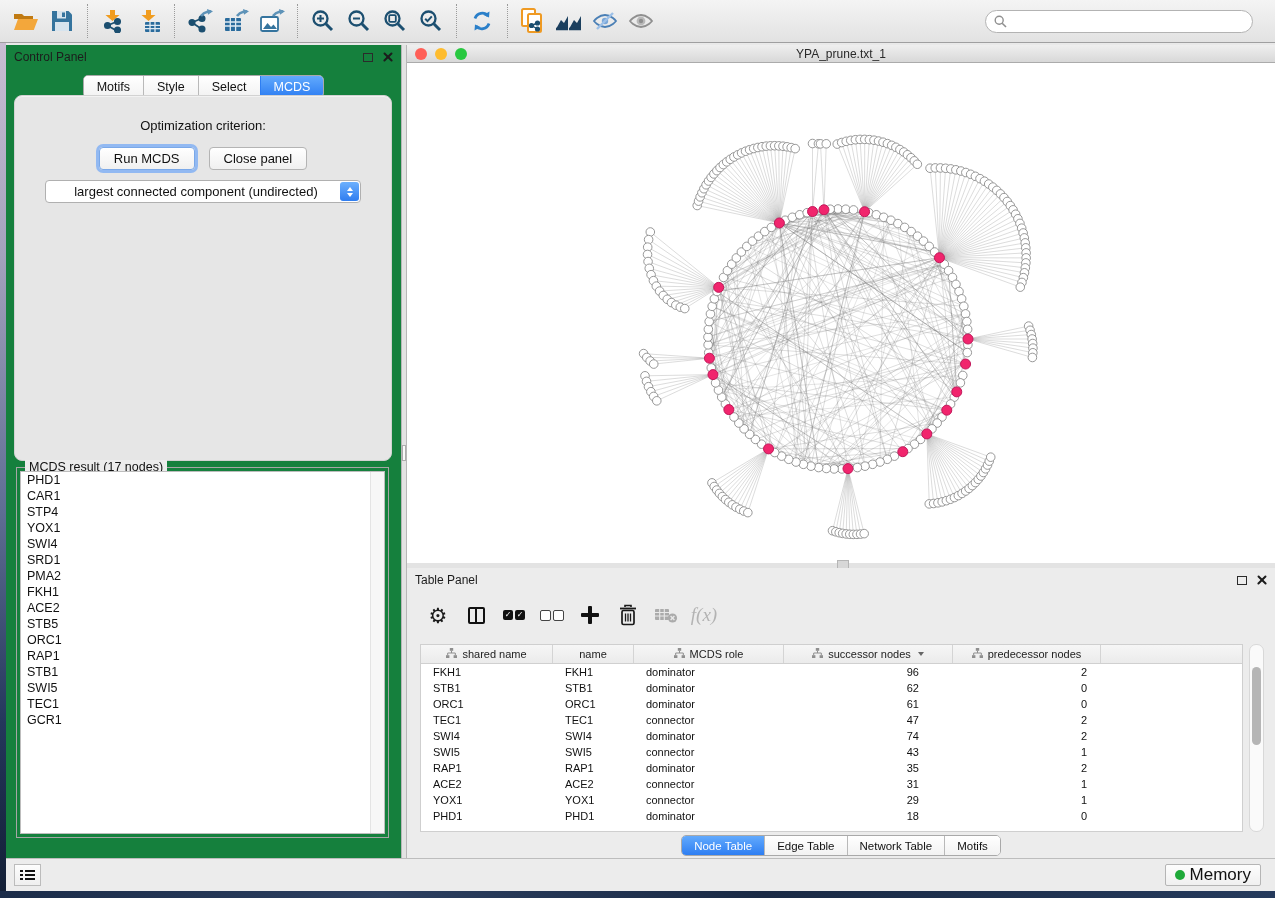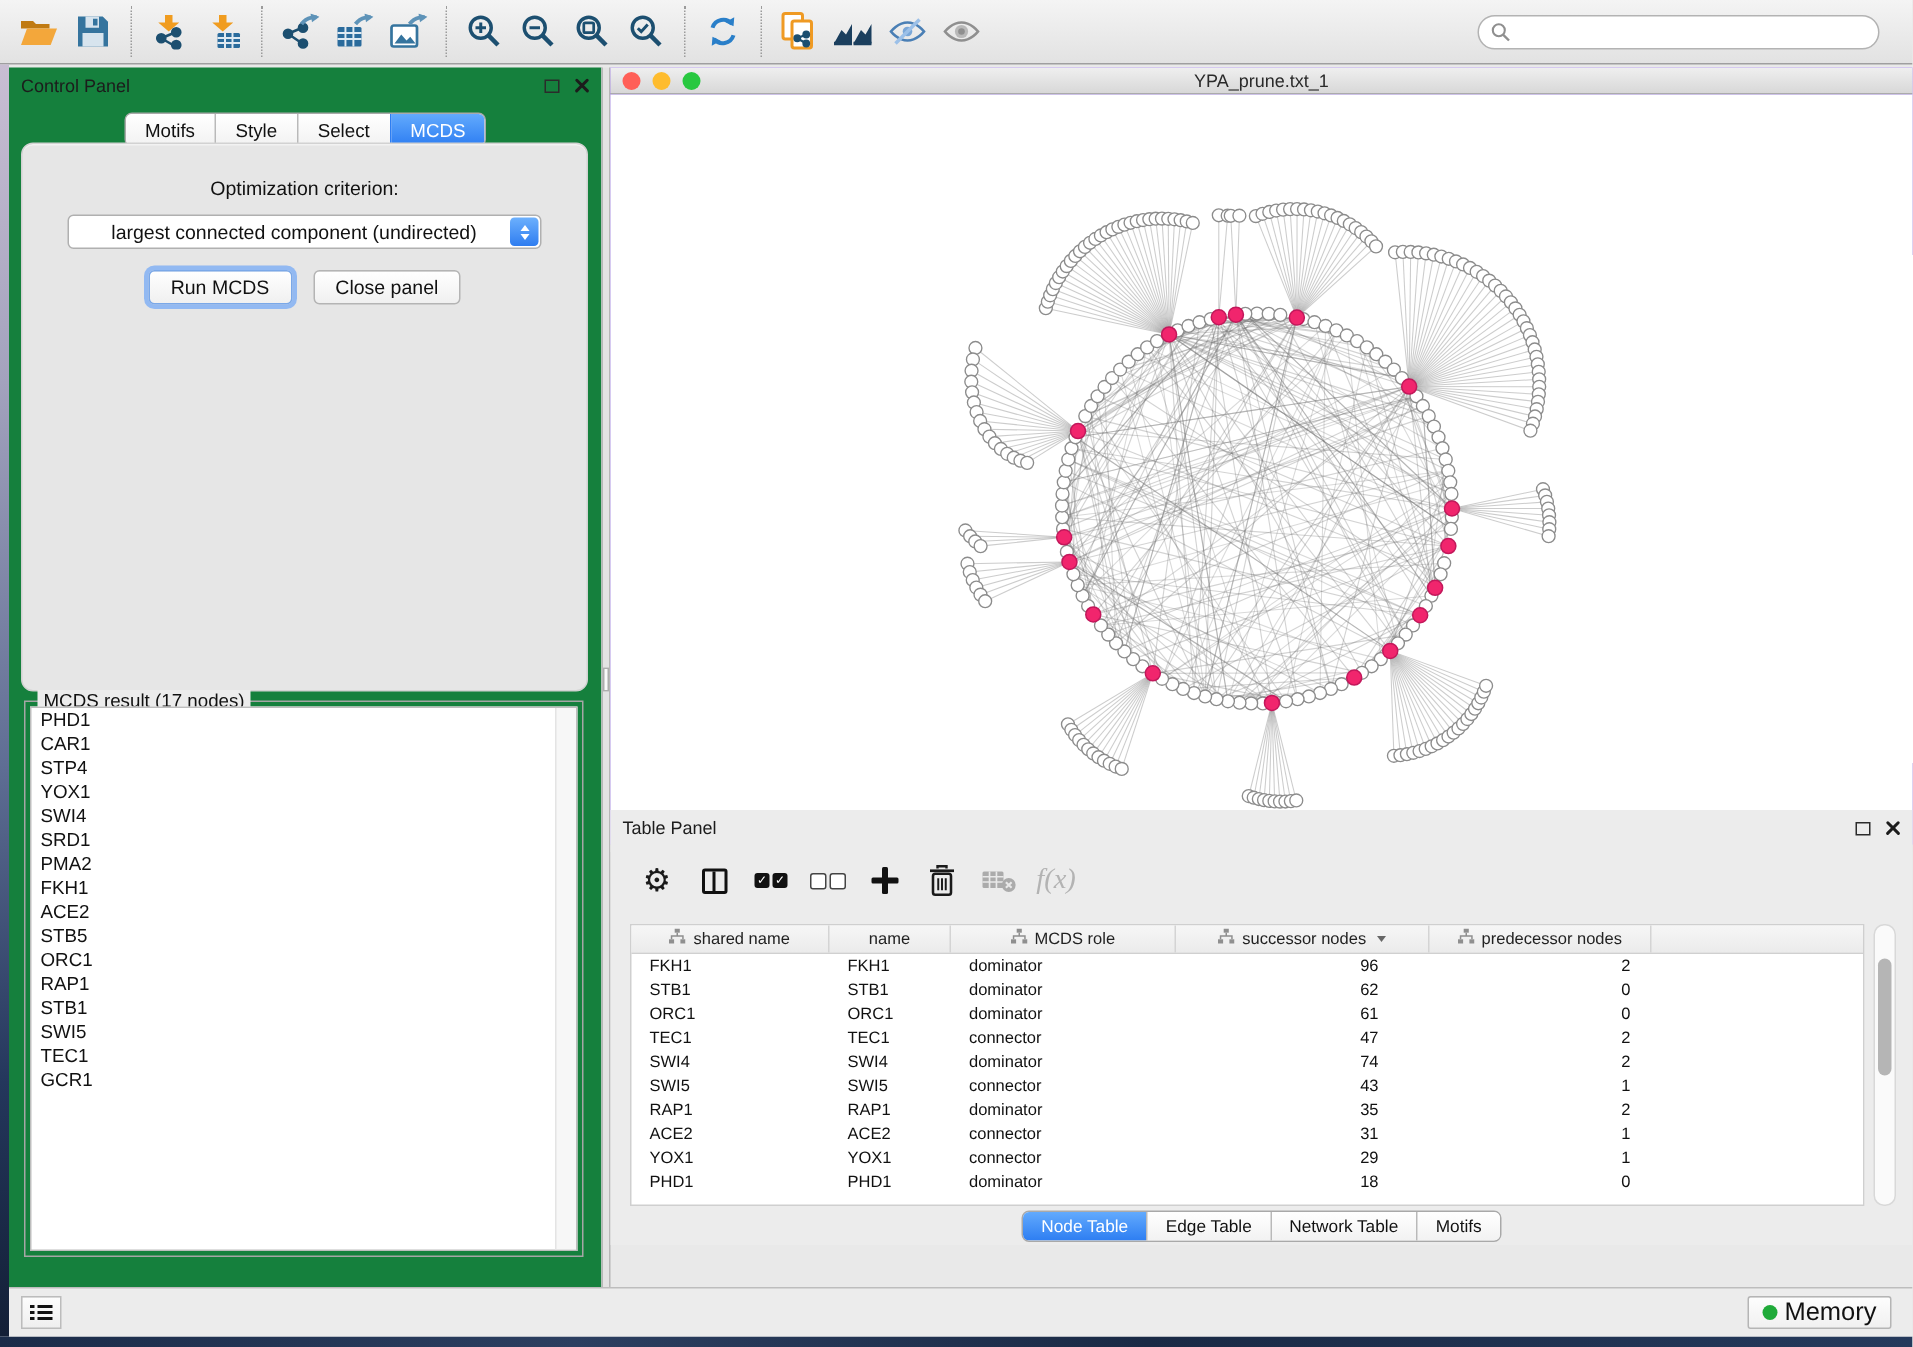--- a/index.html
+++ b/index.html
@@ -71,21 +71,21 @@
   
   #network-panel { position:absolute; left:407px; top:45px; width:868px; height:518px; background:#8b5cf6; }
   #net-titlebar { height:18px; background:linear-gradient(#efefef,#d8d8d8); border-bottom:1px solid #ababab;
     display:flex; align-items:center; position:relative; }
   .traffic { width:12px; height:12px; border-radius:50%; margin-left:8px; }
   #net-title { position:absolute; left:0; right:0; text-align:center; font-size:12px; color:#2a2a2a; }
   #net-canvas { position:absolute; left:0; top:18px; right:0; bottom:0; background:#fff; }
   #network-svg { width:100%; height:100%; display:block; }
 
   
-  #table-panel { position:absolute; left:407px; top:540px; width:868px; height:290px; background:#ececec; }
+  #table-panel { position:absolute; left:407px; top:568px; width:868px; height:290px; background:#ececec; }
   #tp-toolbar { position:absolute; left:6px; top:24px; height:46px; display:flex; align-items:center; gap:8px; padding-left:10px; }
   .tp-icon { width:30px; height:30px; display:flex; align-items:center; justify-content:center; }
   .gear-glyph { font-size:21px; color:#1a1a1a; line-height:1; }
   .colbrowser { width:17px; height:17px; border:2.2px solid #111; border-radius:2px; position:relative; }
   .colbrowser:before { content:""; position:absolute; left:5.2px; top:0; bottom:0; width:2.2px; background:#111; }
   .checkpair { display:flex; gap:2px; }
   .ckbx { width:10px; height:10px; background:#111; border-radius:2px; color:#fff; font-size:8px; line-height:10px; text-align:center; }
   .ckbx.empty { background:#fff; border:1.6px solid #444; width:11px; height:11px; }
   .plus-glyph { position:relative; width:18px; height:18px; }
   .plus-glyph:before { content:""; position:absolute; left:0; top:7px; width:18px; height:4.4px; background:#111; border-radius:1px; }
@@ -283,30 +283,30 @@
   <div id="cp-tabs">
     <div class="seg-group" id="cp-tabgroup">
         <div class="seg-tab">Motifs</div>
         <div class="seg-tab">Style</div>
         <div class="seg-tab">Select</div>
         <div class="seg-tab active">MCDS</div>
       </div>
   </div>
   <div id="cp-inner">
     <div id="opt-label">Optimization criterion:</div>
+    <div id="cp-buttons">
+      <div class="push-btn focused">Run MCDS</div>
+      <div class="push-btn">Close panel</div>
+    </div>
     <div id="opt-select">
       <span class="sel-text">largest connected component (undirected)</span>
       <span class="stepper">
           <span class="chev up"></span>
           <span class="chev down"></span>
         </span>
-    </div>
-    <div id="cp-buttons">
-      <div class="push-btn focused">Run MCDS</div>
-      <div class="push-btn">Close panel</div>
     </div>
   </div>
   <div id="result-box">
     <span id="result-legend">MCDS result (17 nodes)</span>
     <div id="result-list">
       <div id="result-items">
           <div class="result-item">PHD1</div>
           <div class="result-item">CAR1</div>
           <div class="result-item">STP4</div>
           <div class="result-item">YOX1</div>

